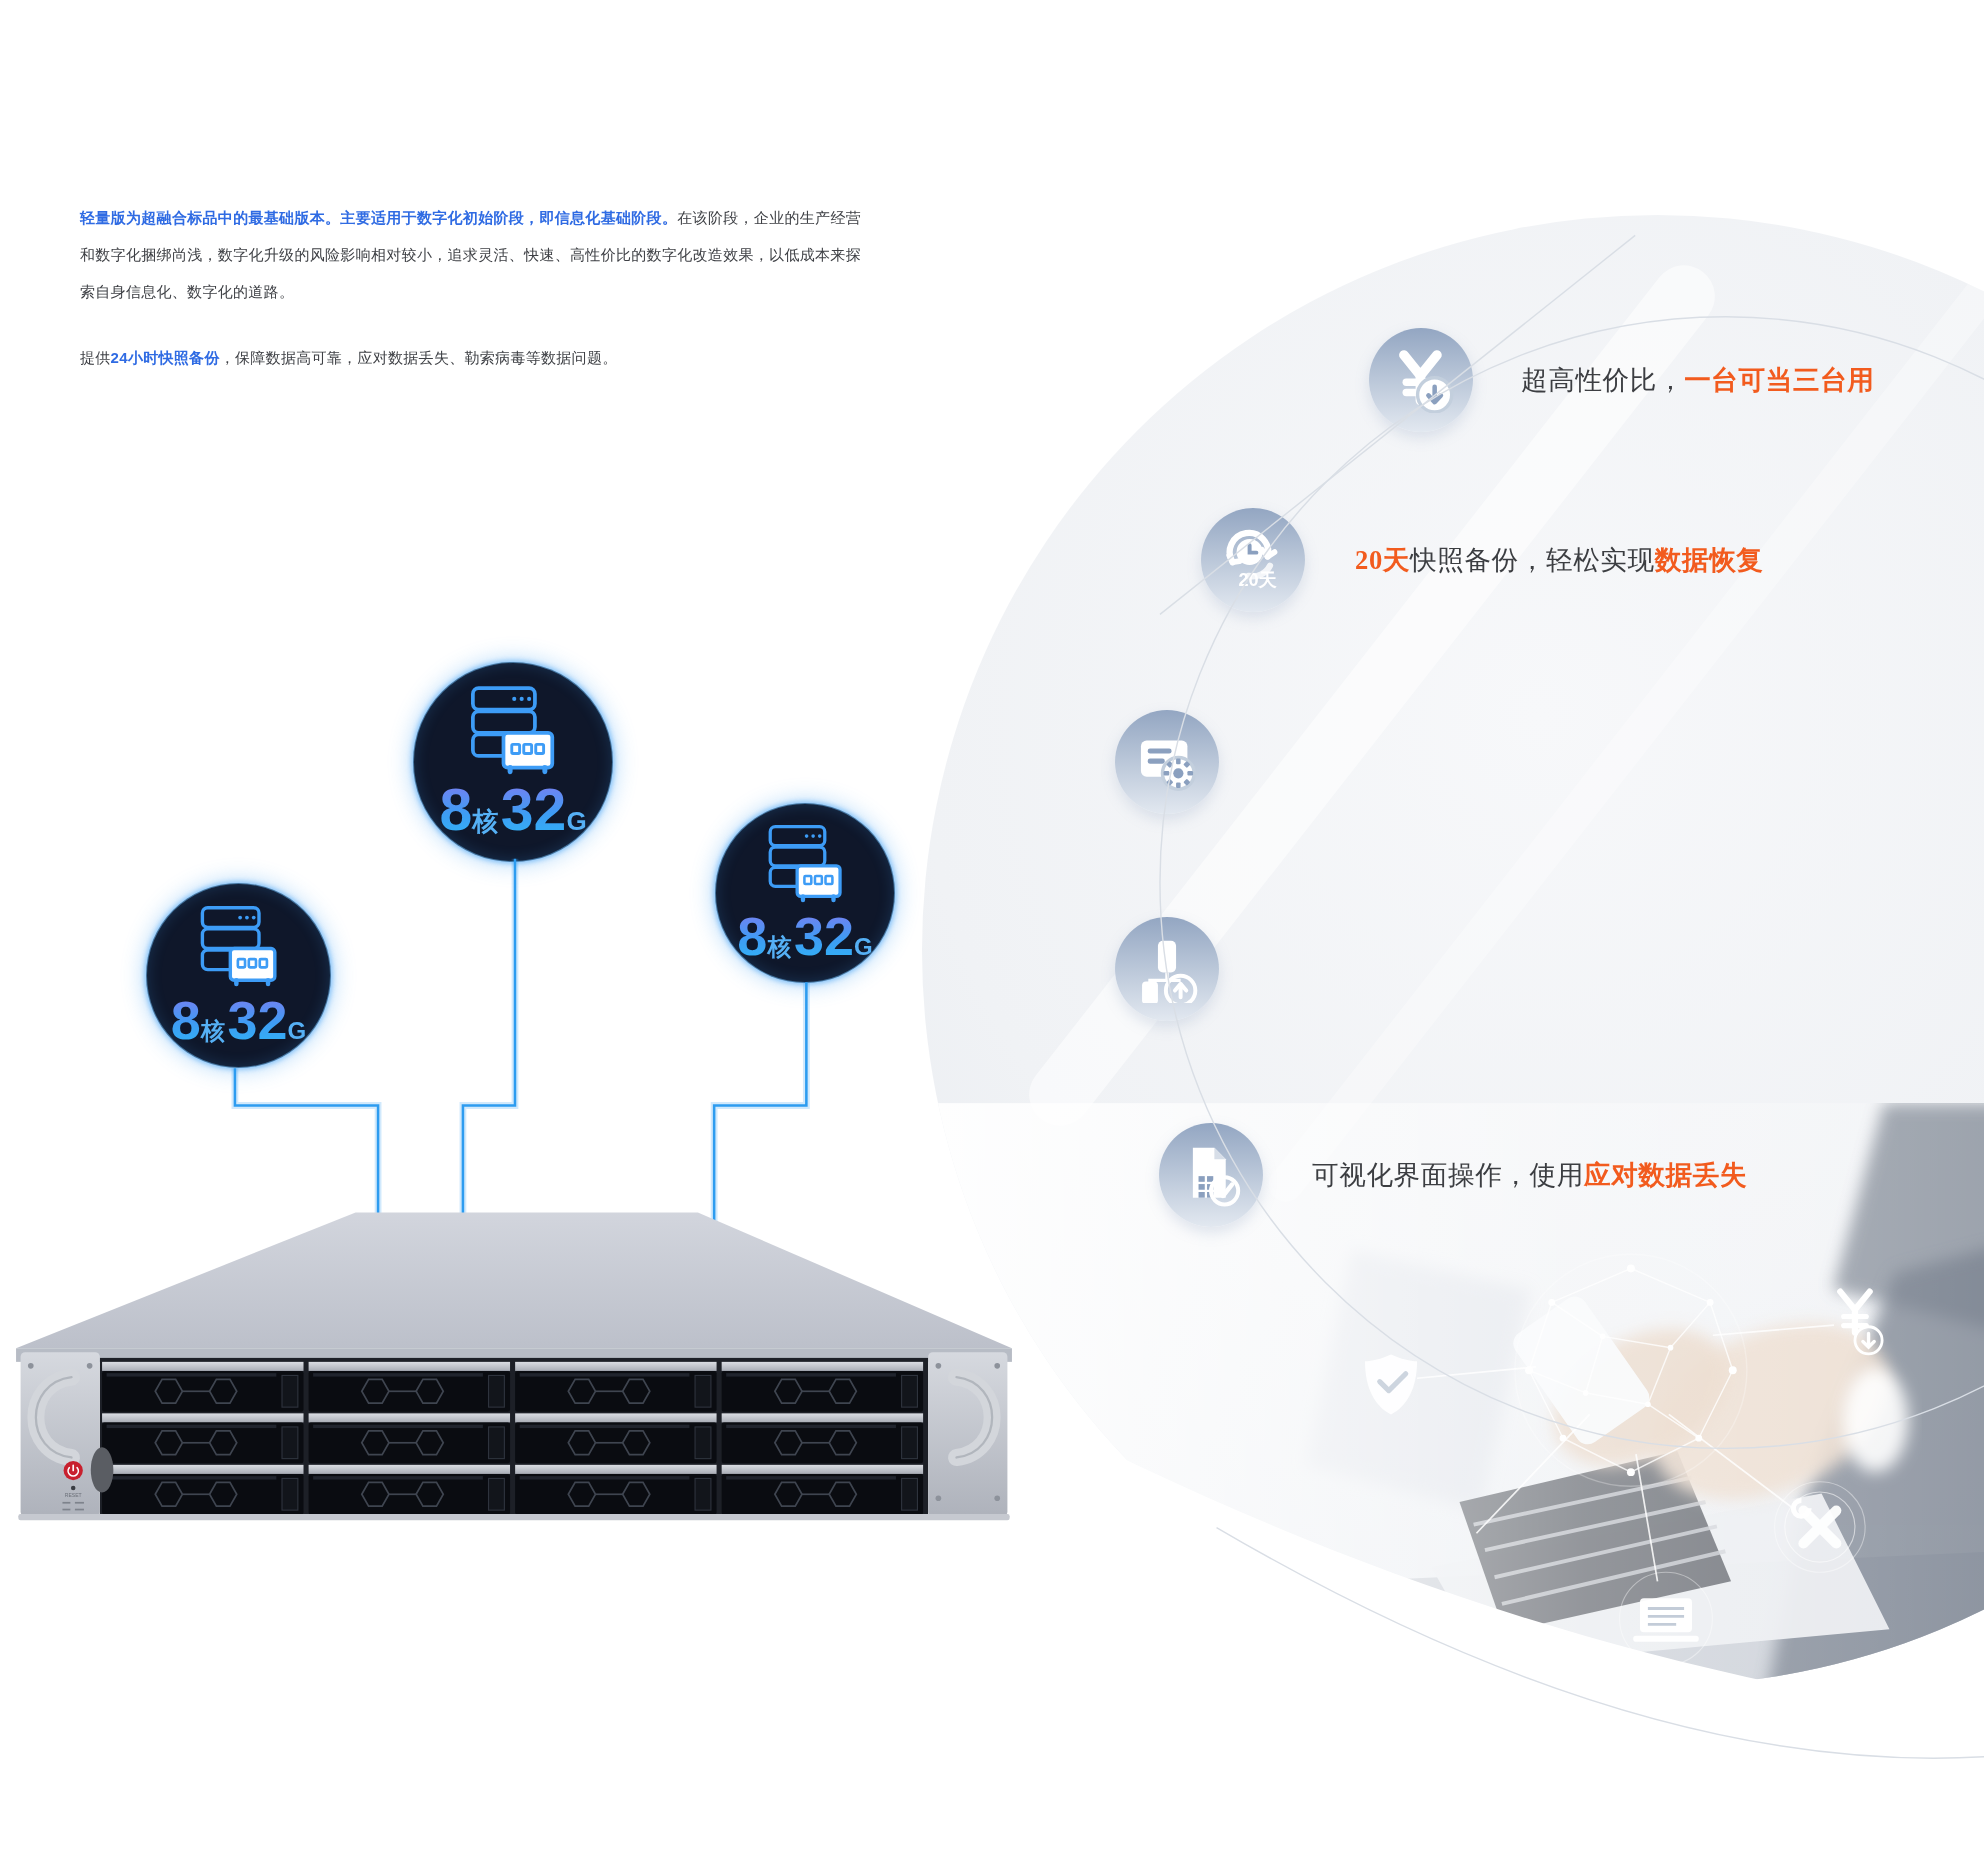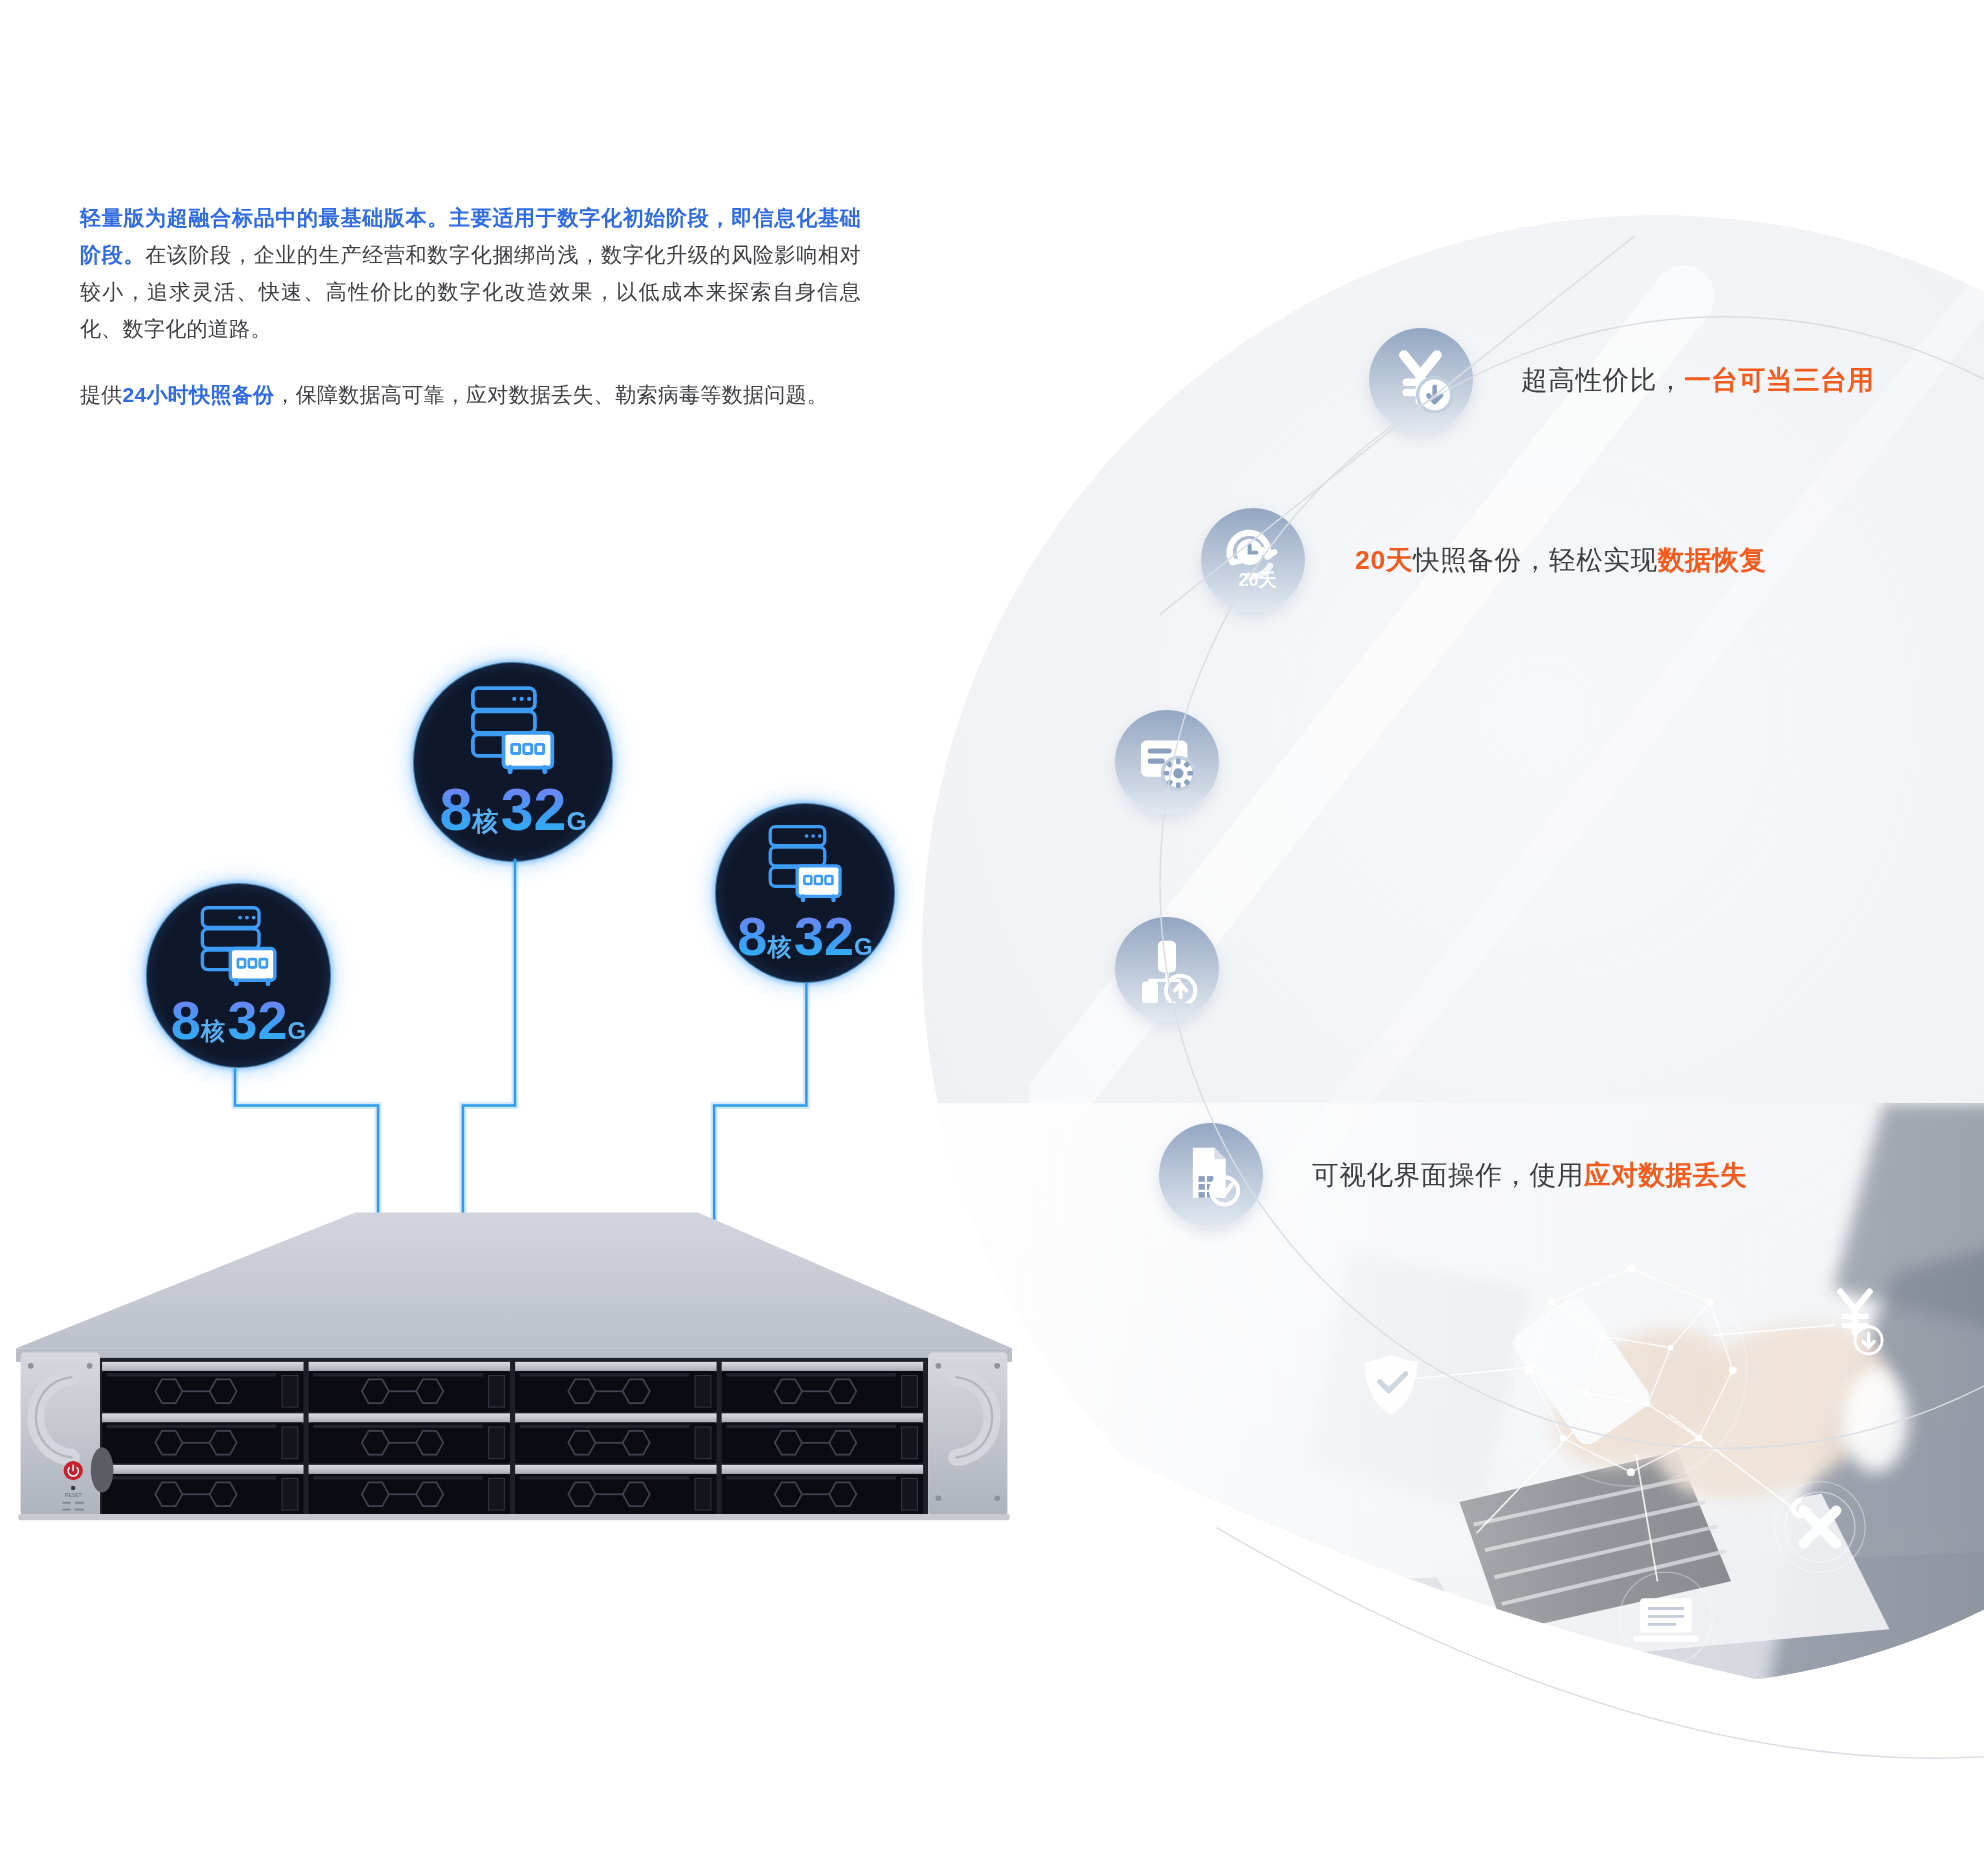--- a/index.html
+++ b/index.html
@@ -1,36 +1,36 @@
 <!DOCTYPE html>
 <html style="font-size:9px"><head>
 <meta charset="utf-8">
 <style>
   html,body{margin:0;padding:0;background:#fff;font-family:"Liberation Sans","DejaVu Sans",sans-serif;}
   #canvas{position:relative;width:1985px;height:1871px;background:#fff;overflow:hidden;}
 
   
-  .intro{position:absolute;left:80px;top:199px;width:781px;font-size:21px;line-height:37px;
+  .intro{position:absolute;left:80px;top:199px;width:781px;font-size:15px;line-height:37px;
          text-align:justify;color:#3E4045;letter-spacing:0.3px;z-index:6;}
   .intro p{margin:0 0 29px 0;}
   .intro .em{color:#2F6BE3;font-weight:700;}
 
   
   .big-circle{position:absolute;left:922px;top:215px;width:1471px;height:1471px;border-radius:50%;
      background:radial-gradient(circle at 42% 34%, #f7f8fa 0%, #f0f2f5 48%, #e7ebf0 78%, #dde2e9 100%);
      overflow:hidden;z-index:1;}
   .streak{position:absolute;background:rgba(255,255,255,.55);transform:rotate(38deg);border-radius:34px;}
   .white-wave{position:absolute;left:0;top:0;width:1985px;height:1871px;z-index:2;pointer-events:none;}
   .decor{position:absolute;left:0;top:0;width:1985px;height:1871px;z-index:5;pointer-events:none;}
 
   
   .ficon{position:absolute;width:104px;height:104px;border-radius:50%;z-index:4;
      background:linear-gradient(180deg,#93A6C2 0%,#B9C6D8 48%,#E2E8F0 100%);
      display:flex;align-items:center;justify-content:center;box-shadow:0 5.7px 13.6px rgba(140,160,190,.25);}
-  .ftext{position:absolute;font-size:26.6px;line-height:34px;color:#3C3E42;white-space:nowrap;z-index:6;letter-spacing:0.6px;}
+  .ftext{position:absolute;font-size:26.6px;line-height:34px;color:#3C3E42;white-space:nowrap;z-index:6;letter-spacing:0.6px;font-family:Liberation Serif, serif;}
   .ftext .hl{color:#F25B1E;font-weight:700;}
 
   
   .bubble{position:absolute;border-radius:50%;background:#0f172a;z-index:6;
      border:1.7px solid rgba(110,190,250,.55);
      box-shadow:0 0 5.7px 1.7px rgba(66,160,245,.55), 0 0 19px 5.7px rgba(66,160,245,.28),
                 inset 0 0 14.7px rgba(66,160,245,.20);
      display:flex;flex-direction:column;align-items:center;justify-content:center;}
   .spec{font-weight:700;white-space:nowrap;line-height:1;margin-top:5.7px;}
   .spec .num{font-size:59px;color:#2F9DF2;

